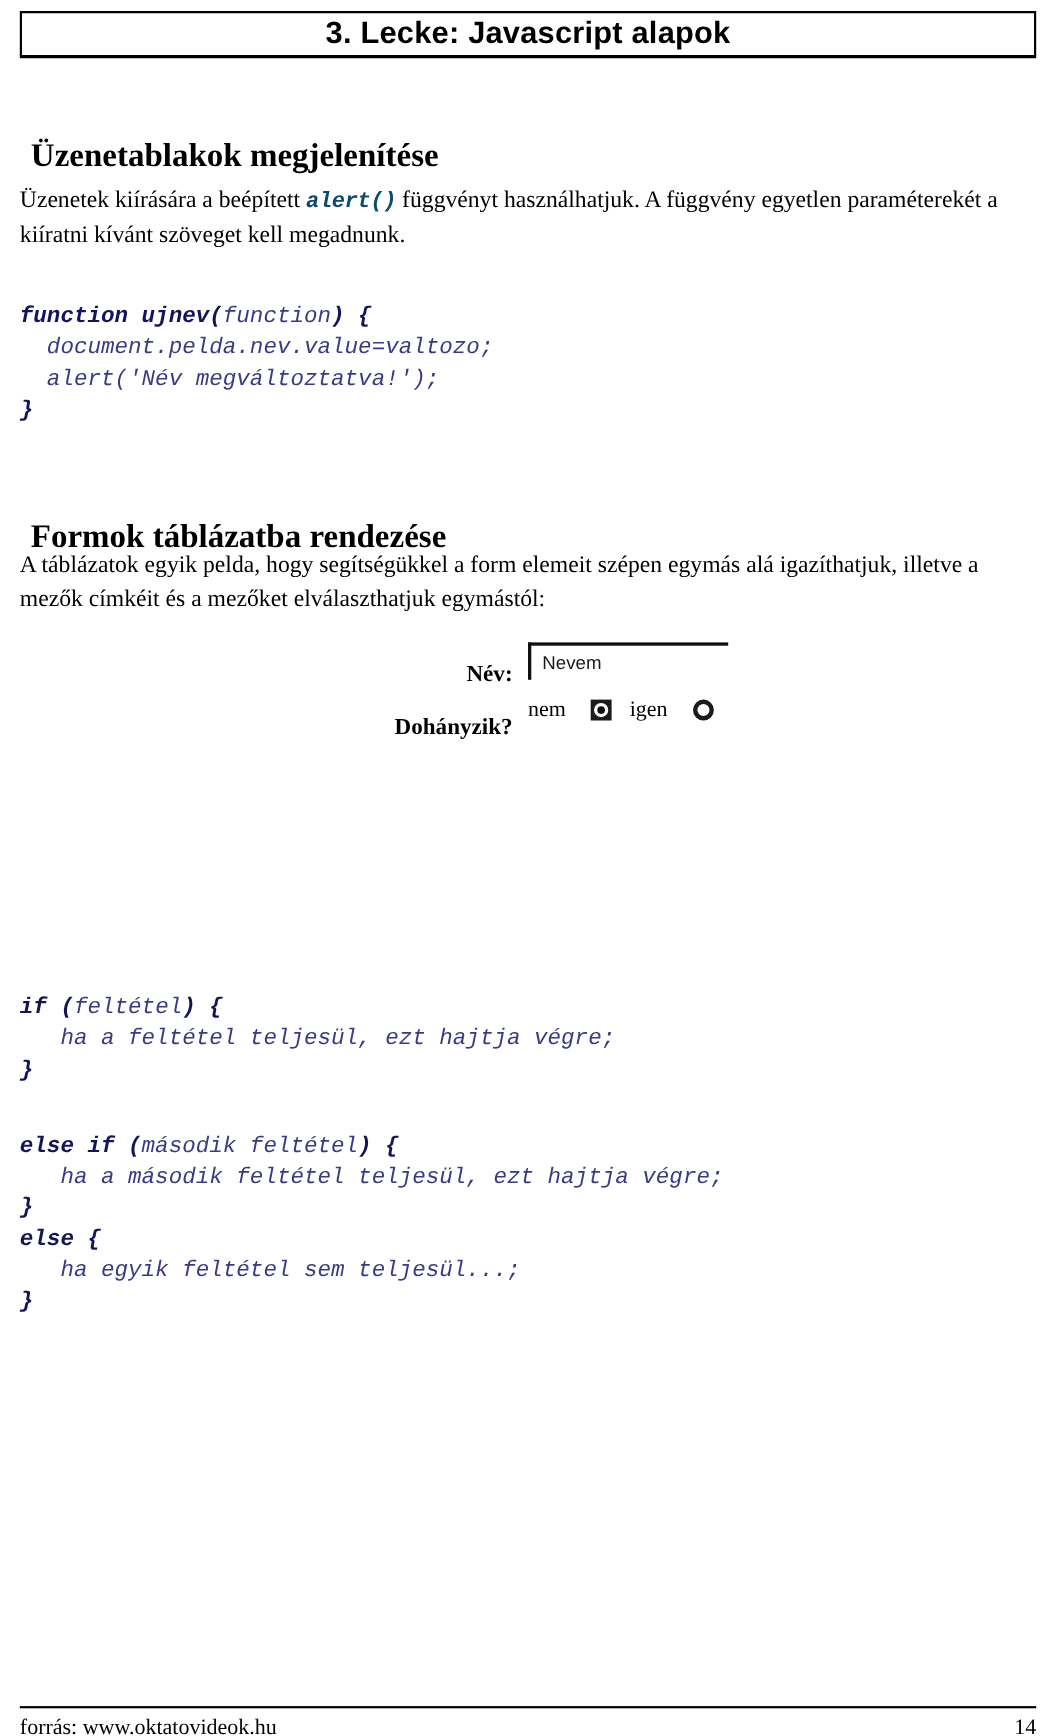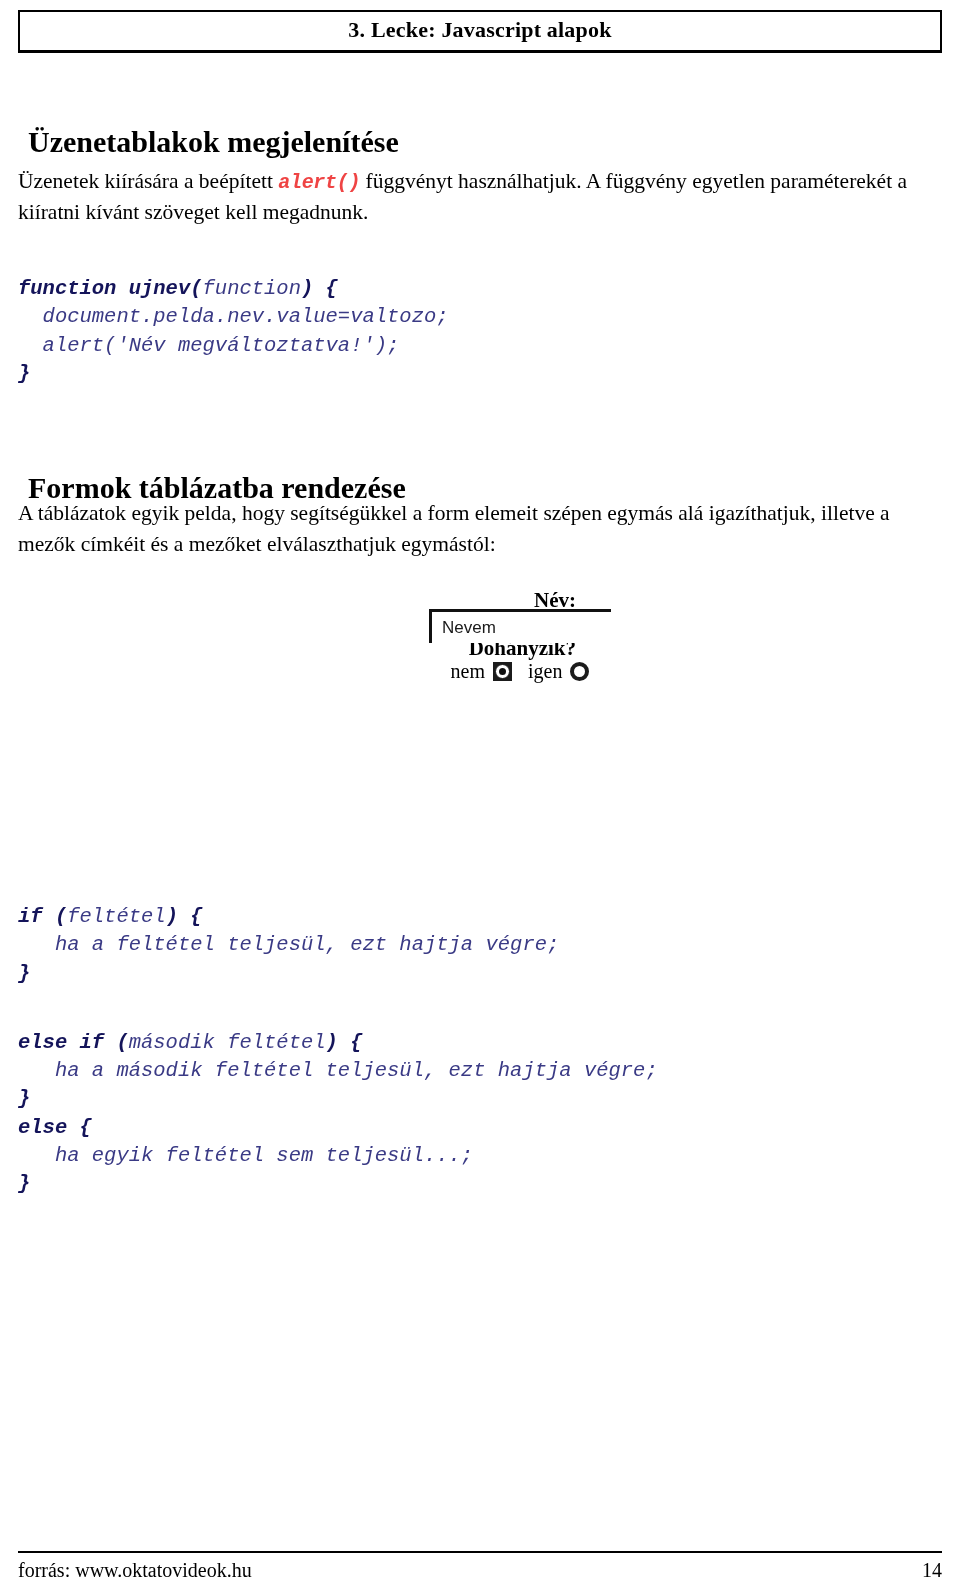--- a/index.html
+++ b/index.html
@@ -28,23 +28,23 @@
   
   .header-box {
     margin: 10px 0 0 0;
     border: 2px solid #000000;
     border-bottom: 3px solid #000000;
     height: 38px;
     line-height: 36px;
     text-align: center;
   }
   .header-title {
-    font-family: Liberation Serif, serif;
-    font-weight: bold;
-    font-size: 22px;
+    font-family: Liberation Sans, sans-serif;
+    font-weight: bold;
+    font-size: 28px;
     letter-spacing: 0.2px;
     color: #000000;
   }
 
   
   h1.section-heading {
     font-family: "Liberation Serif", "DejaVu Serif", serif;
     font-weight: bold;
     font-size: 30px;
     margin: 10px;
@@ -69,21 +69,21 @@
   .p-intro   { position: absolute; left: 18px; top: 156px; width: 906px; }
   .p-modosit { position: absolute; left: 18px; top: 228px; width: 906px; }
   .p-tablazat{ position: absolute; left: 18px; top: 488px; width: 918px; }
   .p-szerkez { position: absolute; left: 18px; top: 855px; width: 906px; }
 
   code.inline-code {
     font-family: "Liberation Mono", "DejaVu Sans Mono", monospace;
     font-weight: bold;
     font-style: italic;
     font-size: 20px;
-    color: #ef4444;
+    color: #0c4a6e;
     letter-spacing: -0.3px;
   }
 
   
   pre.code-block {
     font-family: "Liberation Mono", "DejaVu Sans Mono", monospace;
     font-size: 20.5px;
     line-height: 1.38;
     margin: 0;
     padding: 0;
@@ -109,38 +109,37 @@
   .form-demo {
     position: absolute;
     left: 340px;
     top: 578px;
     width: 360px;
   }
   .form-row {
     display: flex;
     align-items: center;
     height: 48px;
-    flex-direction: column;
   }
   .form-label {
     width: 140px;
     text-align: right;
     padding-right: 14px;
     font-family: "Liberation Serif", "DejaVu Serif", serif;
     font-weight: bold;
     font-size: 21px;
     color: #000000;
     box-sizing: border-box;
   }
   .form-field {
     flex: 1;
     position: relative;
     height: 48px;
     display: flex;
-    align-items: center;
+    align-items: flex-start;
   }
 
   
   .text-input {
     position: relative;
     width: 182px;
     height: 34px;
     border-top: 3px solid #111111;
     border-left: 3px solid #111111;
     background: #ffffff;
@@ -199,21 +198,21 @@
   
   .radio-group {
     display: flex;
     align-items: center;
     gap: 16px;
     margin-top: -2px;
   }
   .radio-item {
     display: flex;
     align-items: center;
-    gap: 8px;
+    gap: 23px;
   }
   .radio-item .rlabel {
     font-family: "Liberation Serif", "DejaVu Serif", serif;
     font-size: 20px;
     color: #000000;
   }
   .radio-mark {
     position: relative;
     width: 19px;
     height: 19px;

